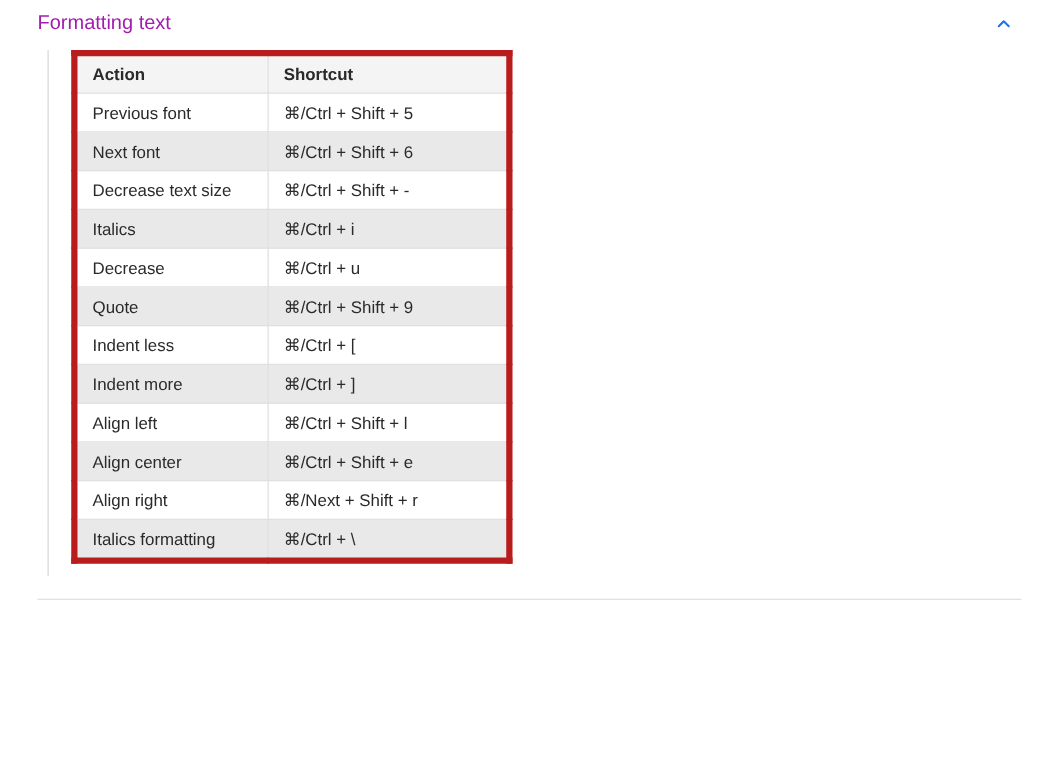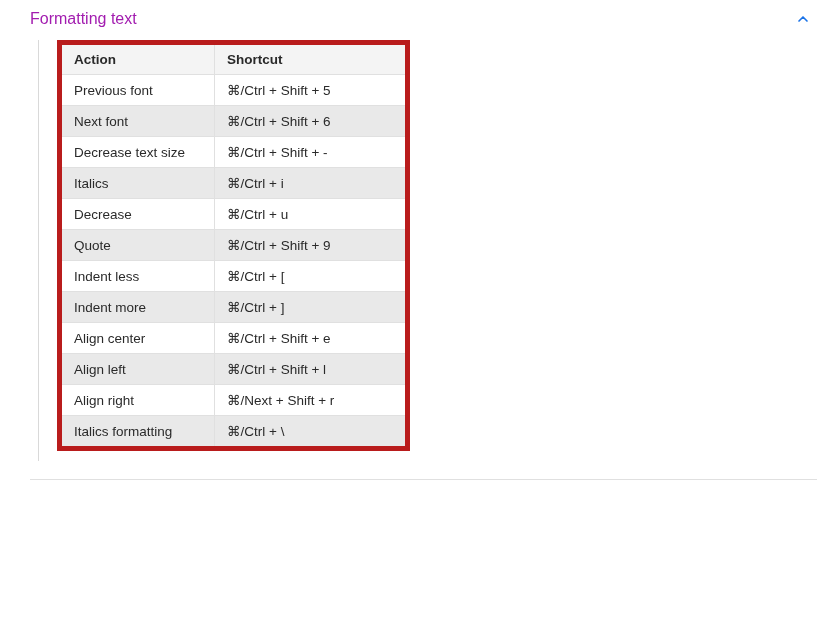--- a/index.html
+++ b/index.html
@@ -120,26 +120,26 @@
           </tr>
           <tr>
             <td class="col-action">Indent less</td>
             <td class="col-shortcut"><span class="sc-leading">⌘/</span><span class="sc-bold">Ctrl + [</span></td>
           </tr>
           <tr>
             <td class="col-action">Indent more</td>
             <td class="col-shortcut"><span class="sc-leading">⌘/</span><span class="sc-bold">Ctrl + ]</span></td>
           </tr>
           <tr>
+            <td class="col-action">Align left</td>
+            <td class="col-shortcut"><span class="sc-leading">⌘/</span><span class="sc-bold">Ctrl + Shift + l</span></td>
+          </tr>
+          <tr>
             <td class="col-action">Align center</td>
             <td class="col-shortcut"><span class="sc-leading">⌘/</span><span class="sc-bold">Ctrl + Shift + e</span></td>
-          </tr>
-          <tr>
-            <td class="col-action">Align left</td>
-            <td class="col-shortcut"><span class="sc-leading">⌘/</span><span class="sc-bold">Ctrl + Shift + l</span></td>
           </tr>
           <tr>
             <td class="col-action">Align right</td>
             <td class="col-shortcut"><span class="sc-leading">⌘/</span><span class="sc-bold">Next + Shift + r</span></td>
           </tr>
           <tr>
             <td class="col-action">Italics formatting</td>
             <td class="col-shortcut"><span class="sc-leading">⌘/</span><span class="sc-bold">Ctrl + \</span></td>
           </tr>
         </tbody>

